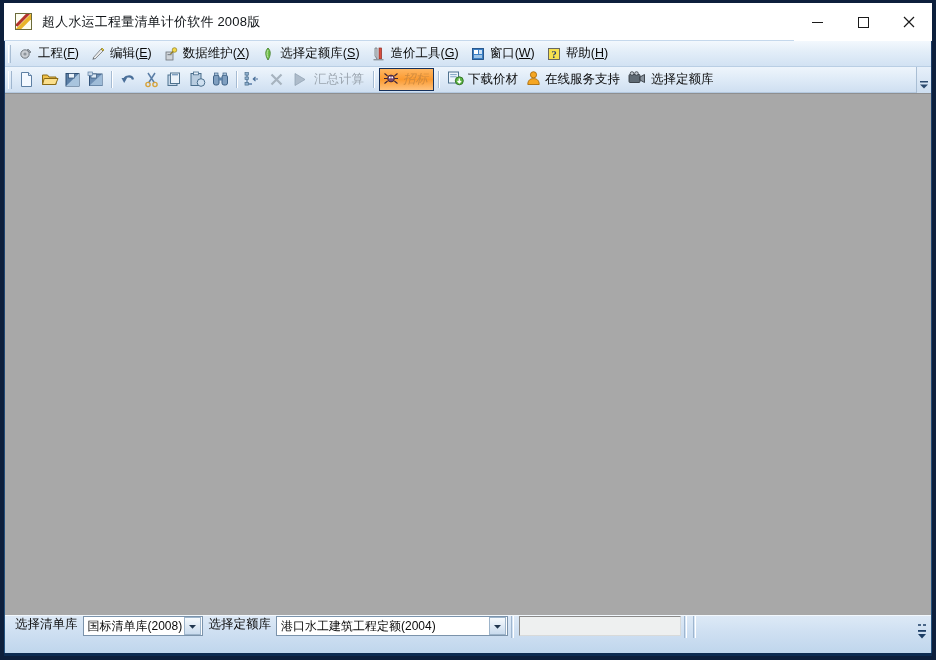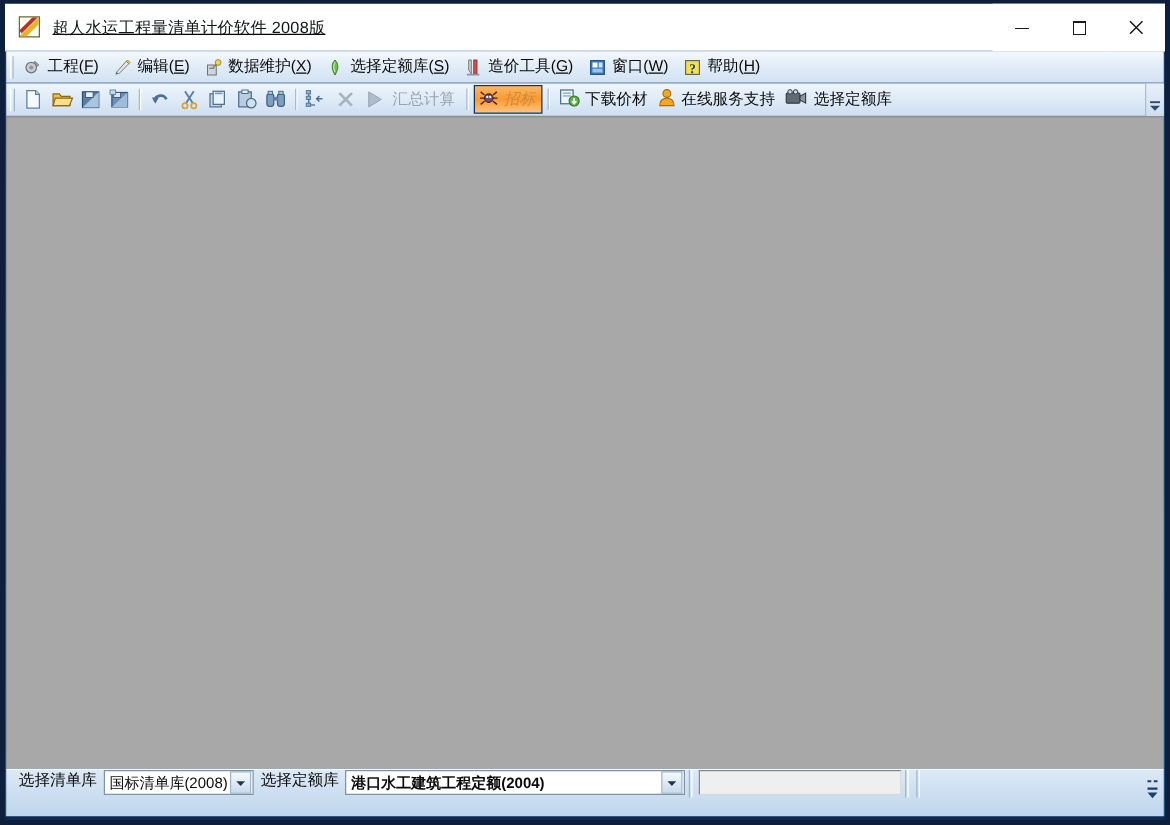--- a/index.html
+++ b/index.html
@@ -38,21 +38,20 @@
   .titlebar {
     position: absolute;
     left: 4px; top: 3px;
     width: 928px;
     height: 38px;
     box-sizing: border-box;
     background: #ffffff;
     border-bottom: 1px solid #c5d8ec;
     display: flex;
     align-items: center;
-    text-decoration: underline;
   }
   .title-icon {
     width: 17px; height: 17px;
     margin-left: 11px;
     box-sizing: border-box;
     border: 1px solid #6b6b3a;
     background: #fdfdf0;
     position: relative;
     overflow: hidden;
     flex: none;
@@ -260,21 +259,21 @@
     margin: 0 1px 0 0;
     background: linear-gradient(to bottom, #f6fafd 0%, #dfeaf5 50%, #c9dbee 100%);
     border: 1px solid #9db4ca;
     box-sizing: border-box;
     display: flex;
     align-items: center;
     justify-content: center;
     flex: none;
   }
   .combo-clearing { width: 120px; }
-  .combo-quota { width: 272px; font-weight: bold; }
+  .combo-quota { width: 232px; }
   .sb-sep {
     width: 3px;
     height: 22px;
     margin: 0 3px;
     border-left: 1px solid #9fb6cf;
     border-right: 1px solid #ffffff;
     box-sizing: border-box;
     flex: none;
   }
   .sb-field {

